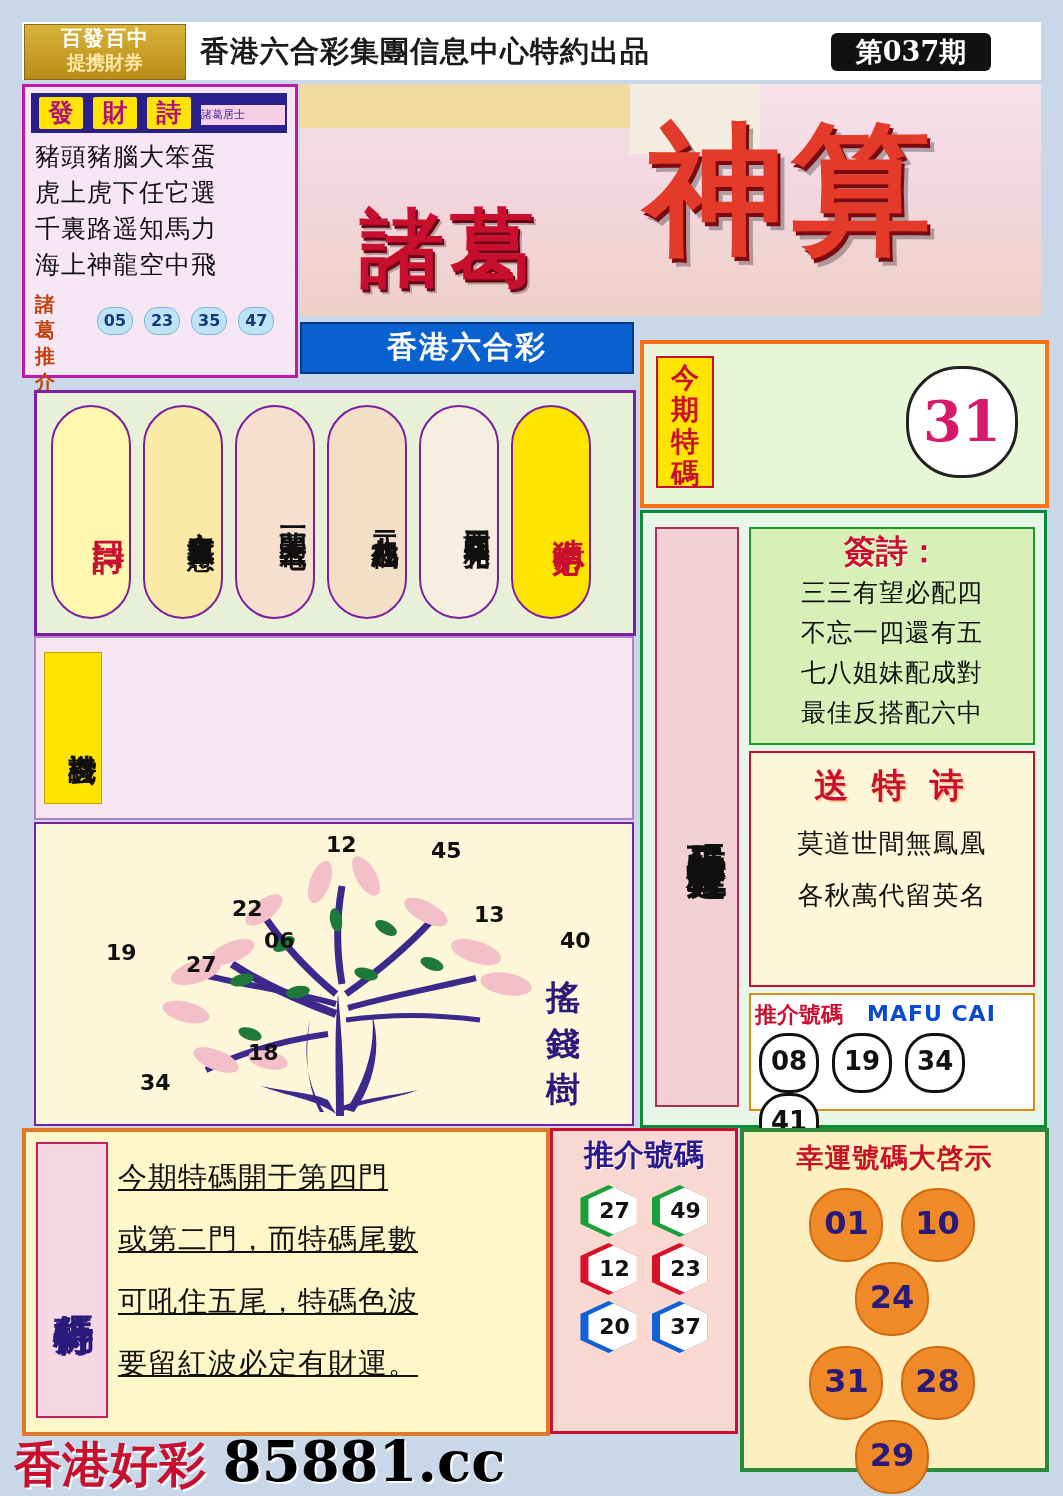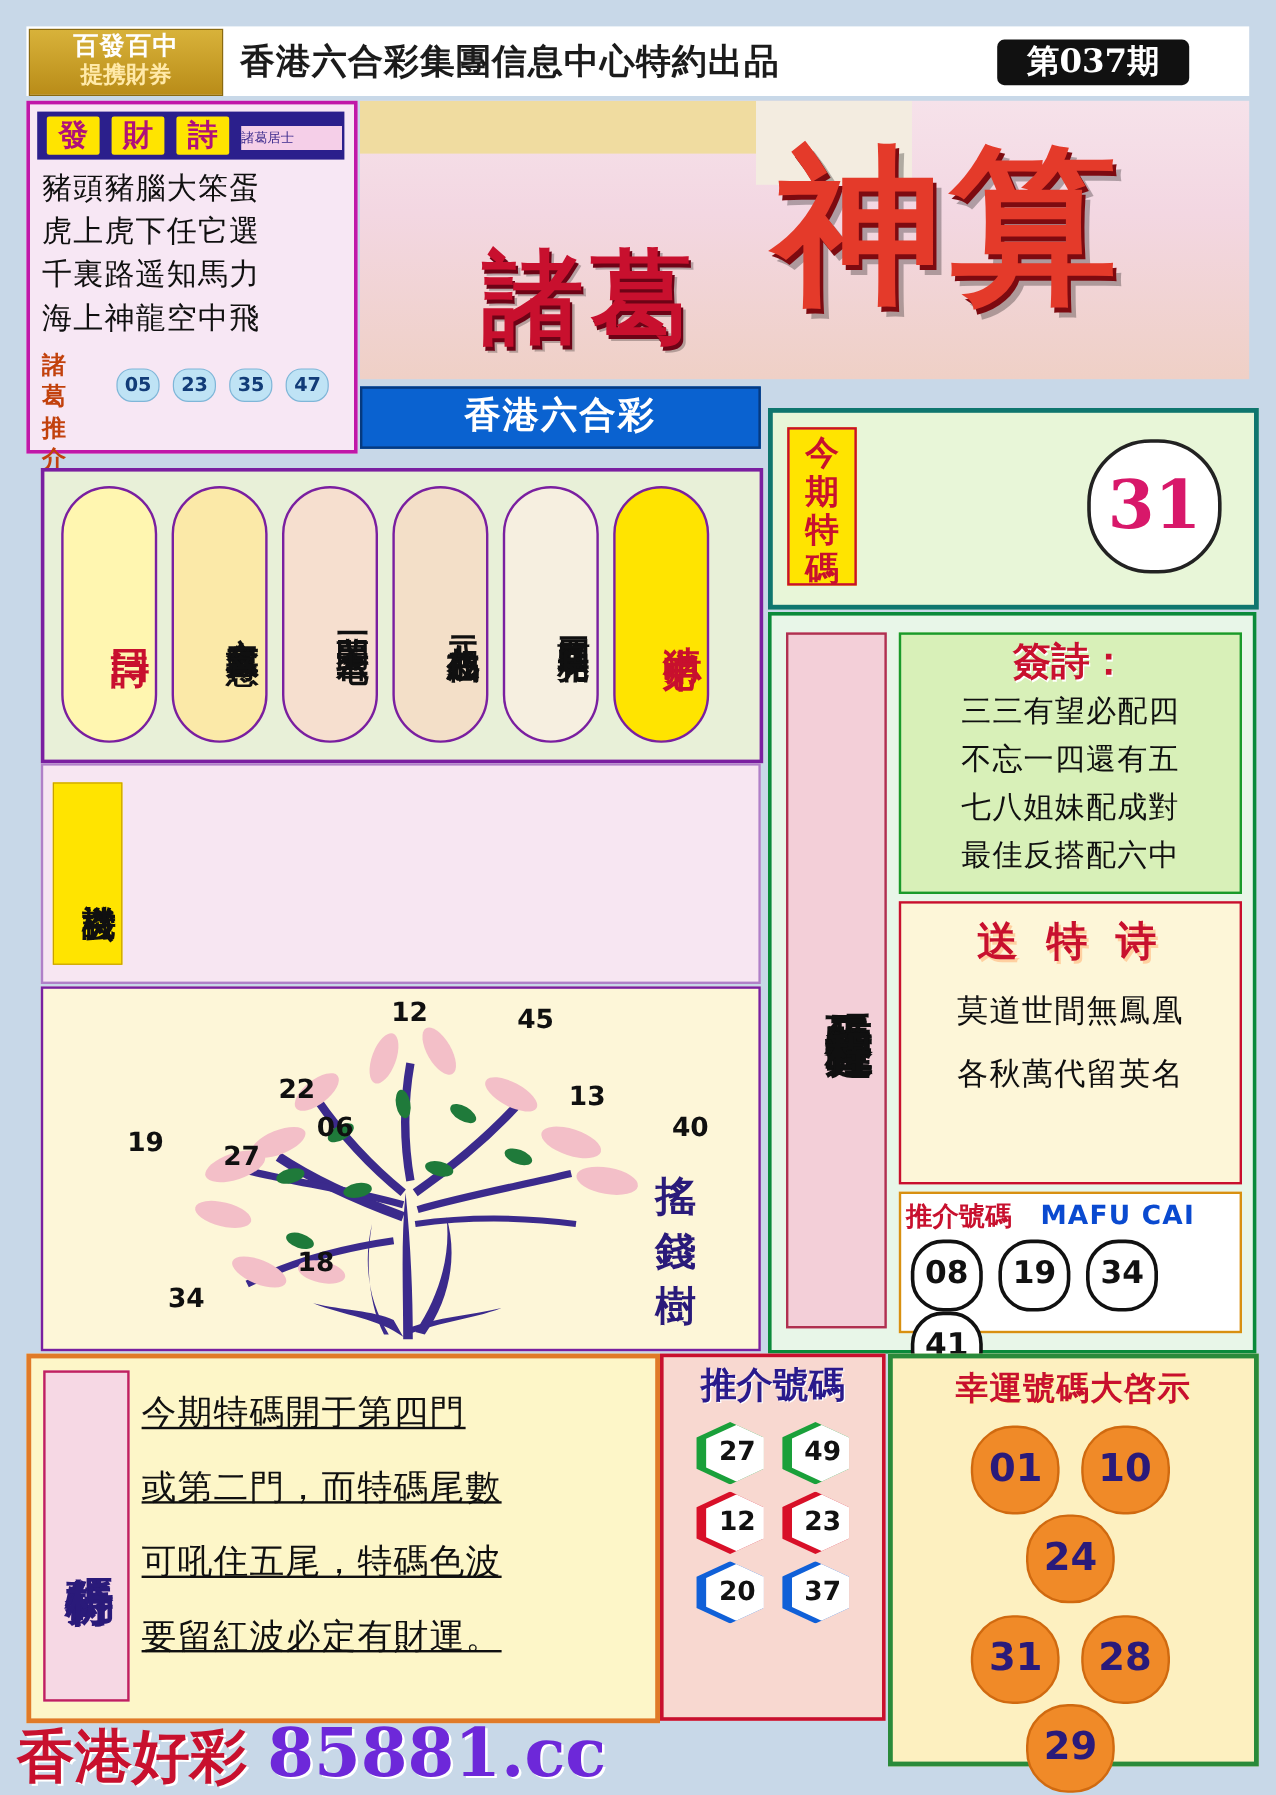--- a/index.html
+++ b/index.html
@@ -54,21 +54,20 @@
   .banner .smear2{
     position:absolute;left:330px;top:0;width:130px;height:70px;
     background:#f3ece0;
   }
   .bnr-l{
     position:absolute;left:60px;top:108px;
     font-family:"DejaVu Serif", serif;font-weight:bold;font-size:84px;
     color:#c8102e;
     text-shadow:2px 3px 0 #6d0316, 4px 5px 0 rgba(0,0,0,.25);
     letter-spacing:6px;
-    margin-left:42px;
   }
   .bnr-r{
     position:absolute;left:345px;top:30px;
     font-family:"DejaVu Serif", serif;font-weight:bold;font-size:140px;
     color:#e43a2a;
     text-shadow:3px 4px 0 #7d0a10, 7px 8px 0 rgba(0,0,0,.28);
     letter-spacing:6px;
     line-height:150px;
   }
   
@@ -115,21 +114,21 @@
   
   .hk-blue{
     position:absolute;left:300px;top:322px;width:330px;height:48px;
     background:#0a62d0;border:2px solid #053a80;
     color:#fff;font-family:"DejaVu Serif", serif;font-weight:bold;
     font-size:30px;line-height:46px;text-align:center;letter-spacing:2px;
   }
   
   .tema{
     position:absolute;left:640px;top:340px;width:401px;height:160px;
-    background:#e8f6d8;border:4px solid #0f766e;
+    background:#e8f6d8;border:4px solid #f97316;
   }
   .tema-lbl{
     position:absolute;left:12px;top:12px;width:58px;height:132px;
     background:#ffe400;border:2px solid #c8102e;
     color:#c8102e;font-family:"DejaVu Serif", serif;font-weight:bold;
     font-size:28px;line-height:32px;text-align:center;padding-top:4px;
     box-sizing:border-box;
   }
   .ball-big{
     position:absolute;top:22px;width:106px;height:106px;border-radius:53px;
@@ -317,21 +316,21 @@
     line-height:66px;text-align:center;color:#2a1a7a;margin:0 6px;
   }
   
   .wm{
     position:absolute;left:14px;top:1430px;width:700px;height:62px;
     font-family:"DejaVu Serif", serif;font-weight:bold;
     font-size:48px;line-height:62px;color:#c8102e;
     text-shadow:2px 2px 0 #fff;
     white-space:nowrap;
   }
-  .wm .site{color:#6d28d9;font-size:56px;}
+  .wm .site{color:#000000;font-size:56px;}
 </style>
 </head>
 <body>
 
 <div class="page">
 
   <div class="hdr"></div>
   <div class="logo">
     <div class="l1">百發百中</div>
     <div class="l2">提携財券</div>

